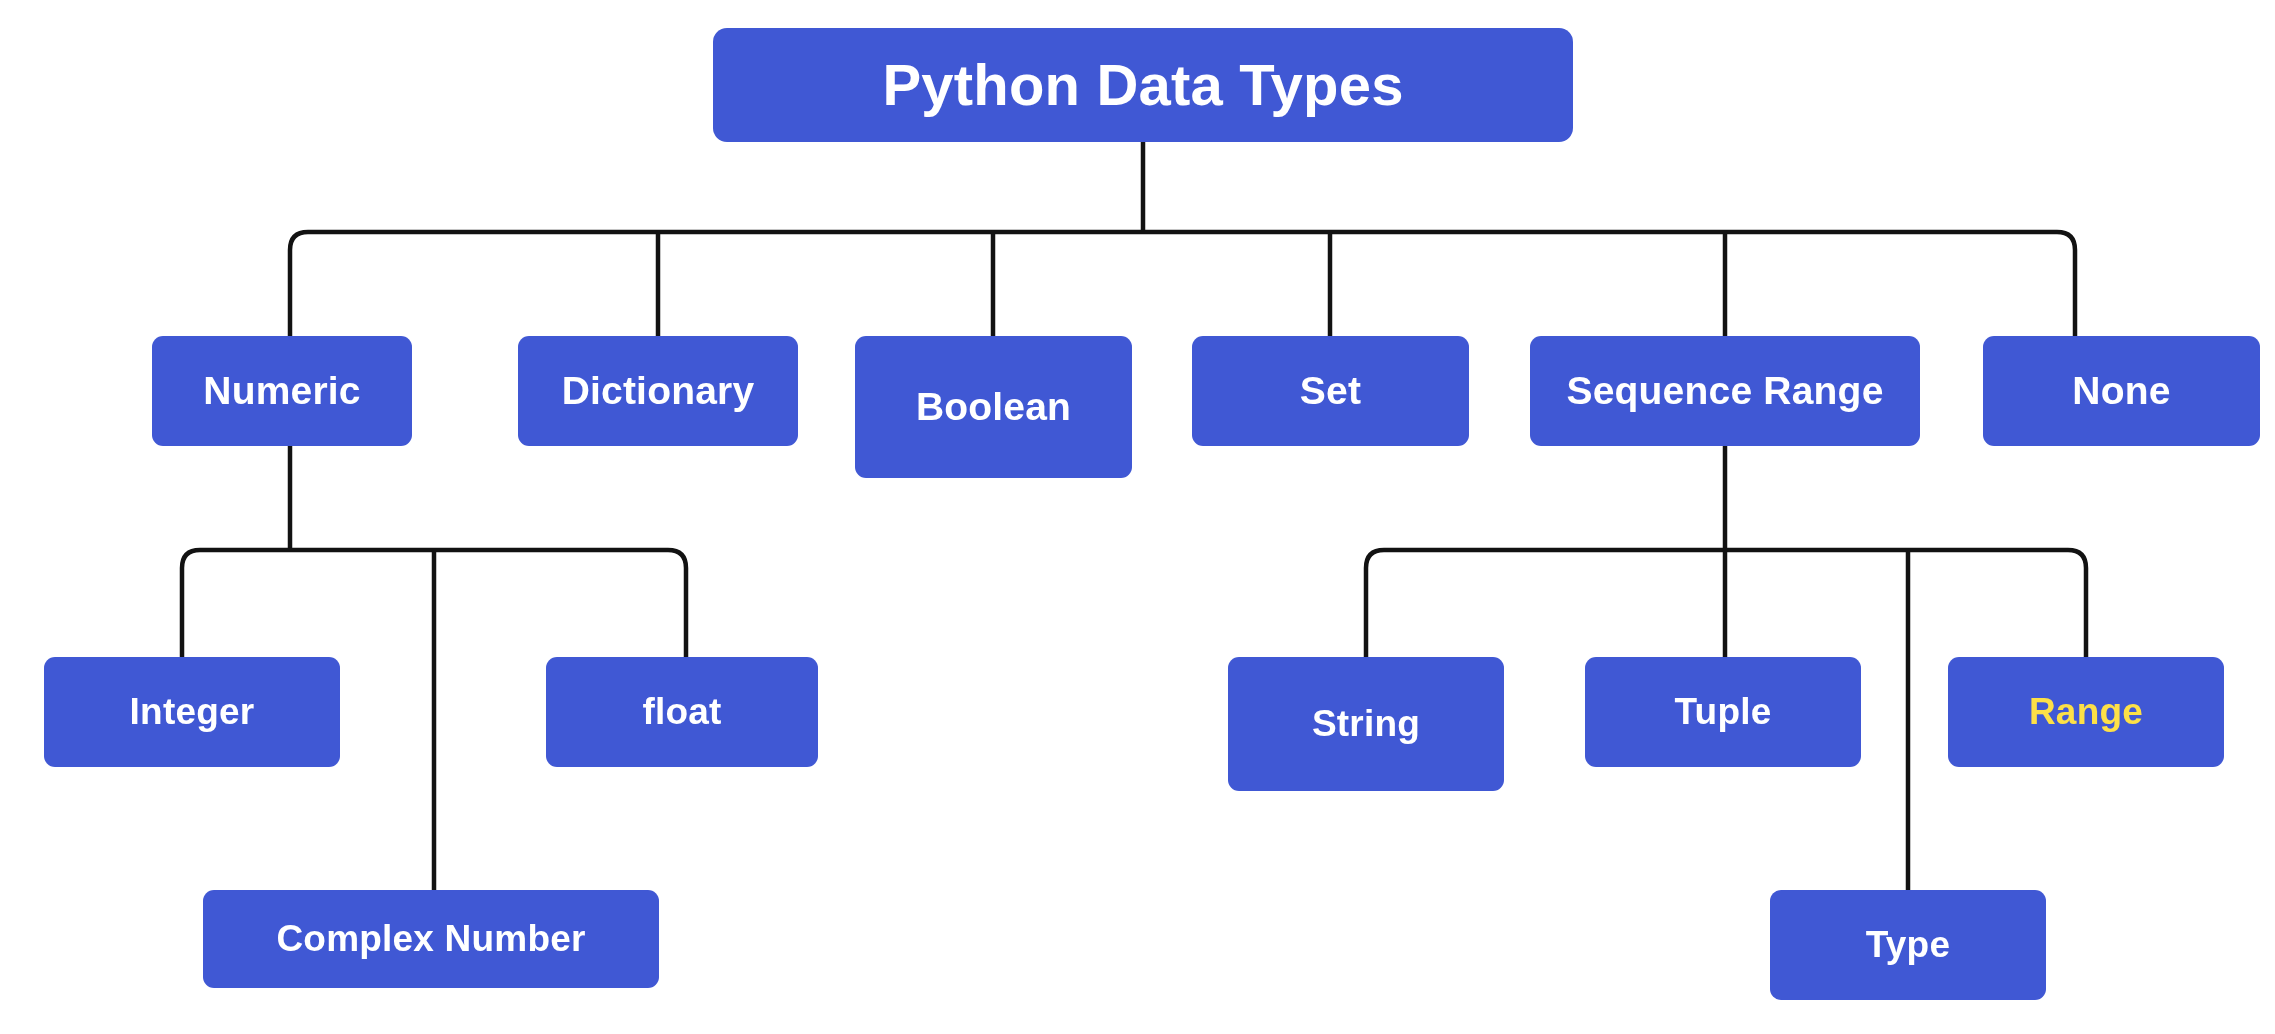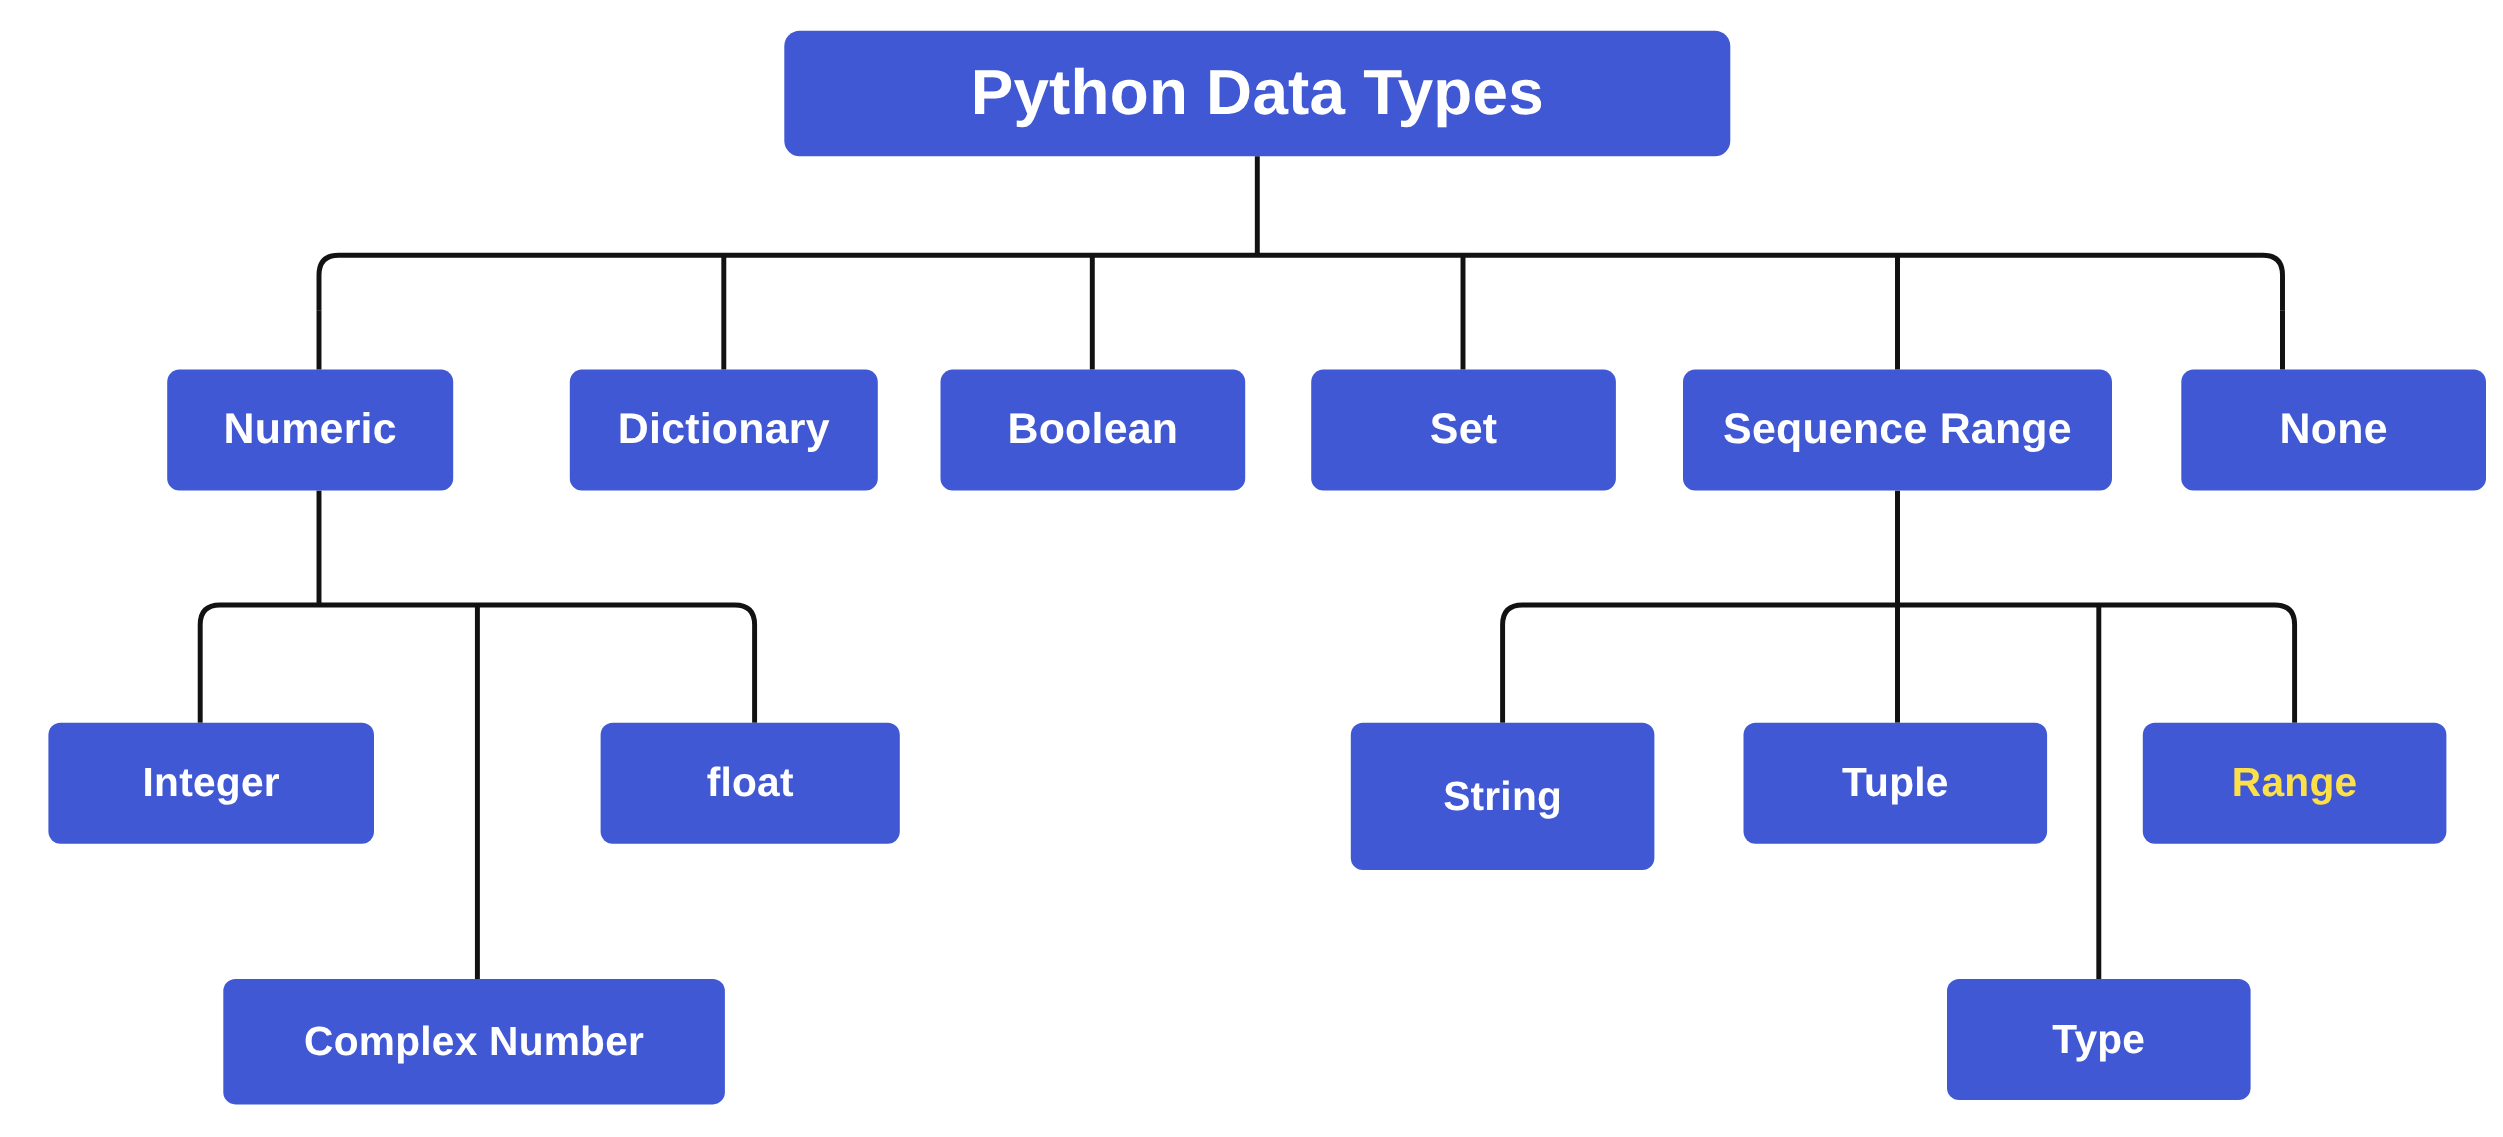--- a/index.html
+++ b/index.html
@@ -95,21 +95,21 @@
   <div class="node root" style="left: 713px; top: 28px; width: 860px; height: 114px; background: rgb(64, 88, 212); color: rgb(255, 255, 255);">
     <span class="node-label">Python Data Types</span>
   </div>
 
   <div class="node level1" style="left: 152px; top: 336px; width: 260px; height: 110px; background: rgb(64, 88, 212); color: rgb(255, 255, 255);">
     <span class="node-label">Numeric</span>
   </div>
   <div class="node level1" style="left: 518px; top: 336px; width: 280px; height: 110px; background: rgb(64, 88, 212); color: rgb(255, 255, 255);">
     <span class="node-label">Dictionary</span>
   </div>
-  <div class="node level1" style="left: 855px; top: 336px; width: 277px; height: 110px; background: rgb(64, 88, 212); color: rgb(255, 255, 255);">
+  <div class="node level1" style="left: 855px; top: 336px; width: 277px; height: 142px; background: rgb(64, 88, 212); color: rgb(255, 255, 255);">
     <span class="node-label">Boolean</span>
   </div>
   <div class="node level1" style="left: 1192px; top: 336px; width: 277px; height: 110px; background: rgb(64, 88, 212); color: rgb(255, 255, 255);">
     <span class="node-label">Set</span>
   </div>
   <div class="node level1" style="left: 1530px; top: 336px; width: 390px; height: 110px; background: rgb(64, 88, 212); color: rgb(255, 255, 255);">
     <span class="node-label">Sequence Range</span>
   </div>
   <div class="node level1" style="left: 1983px; top: 336px; width: 277px; height: 110px; background: rgb(64, 88, 212); color: rgb(255, 255, 255);">
     <span class="node-label">None</span>
@@ -124,20 +124,20 @@
   <div class="node level2" style="left: 1228px; top: 657px; width: 276px; height: 134px; background: rgb(64, 88, 212); color: rgb(255, 255, 255);">
     <span class="node-label">String</span>
   </div>
   <div class="node level2" style="left: 1585px; top: 657px; width: 276px; height: 110px; background: rgb(64, 88, 212); color: rgb(255, 255, 255);">
     <span class="node-label">Tuple</span>
   </div>
   <div class="node level2" style="left: 1948px; top: 657px; width: 276px; height: 110px; background: rgb(64, 88, 212); color: #fde047;">
     <span class="node-label">Range</span>
   </div>
 
-  <div class="node level2" style="left: 203px; top: 890px; width: 456px; height: 114px; background: rgb(64, 88, 212); color: rgb(255, 255, 255);">
+  <div class="node level2" style="left: 203px; top: 890px; width: 456px; height: 98px; background: rgb(64, 88, 212); color: rgb(255, 255, 255);">
     <span class="node-label">Complex Number</span>
   </div>
   <div class="node level2" style="left: 1770px; top: 890px; width: 276px; height: 110px; background: rgb(64, 88, 212); color: rgb(255, 255, 255);">
     <span class="node-label">Type</span>
   </div>
 
 </div>
 
 </body></html>

